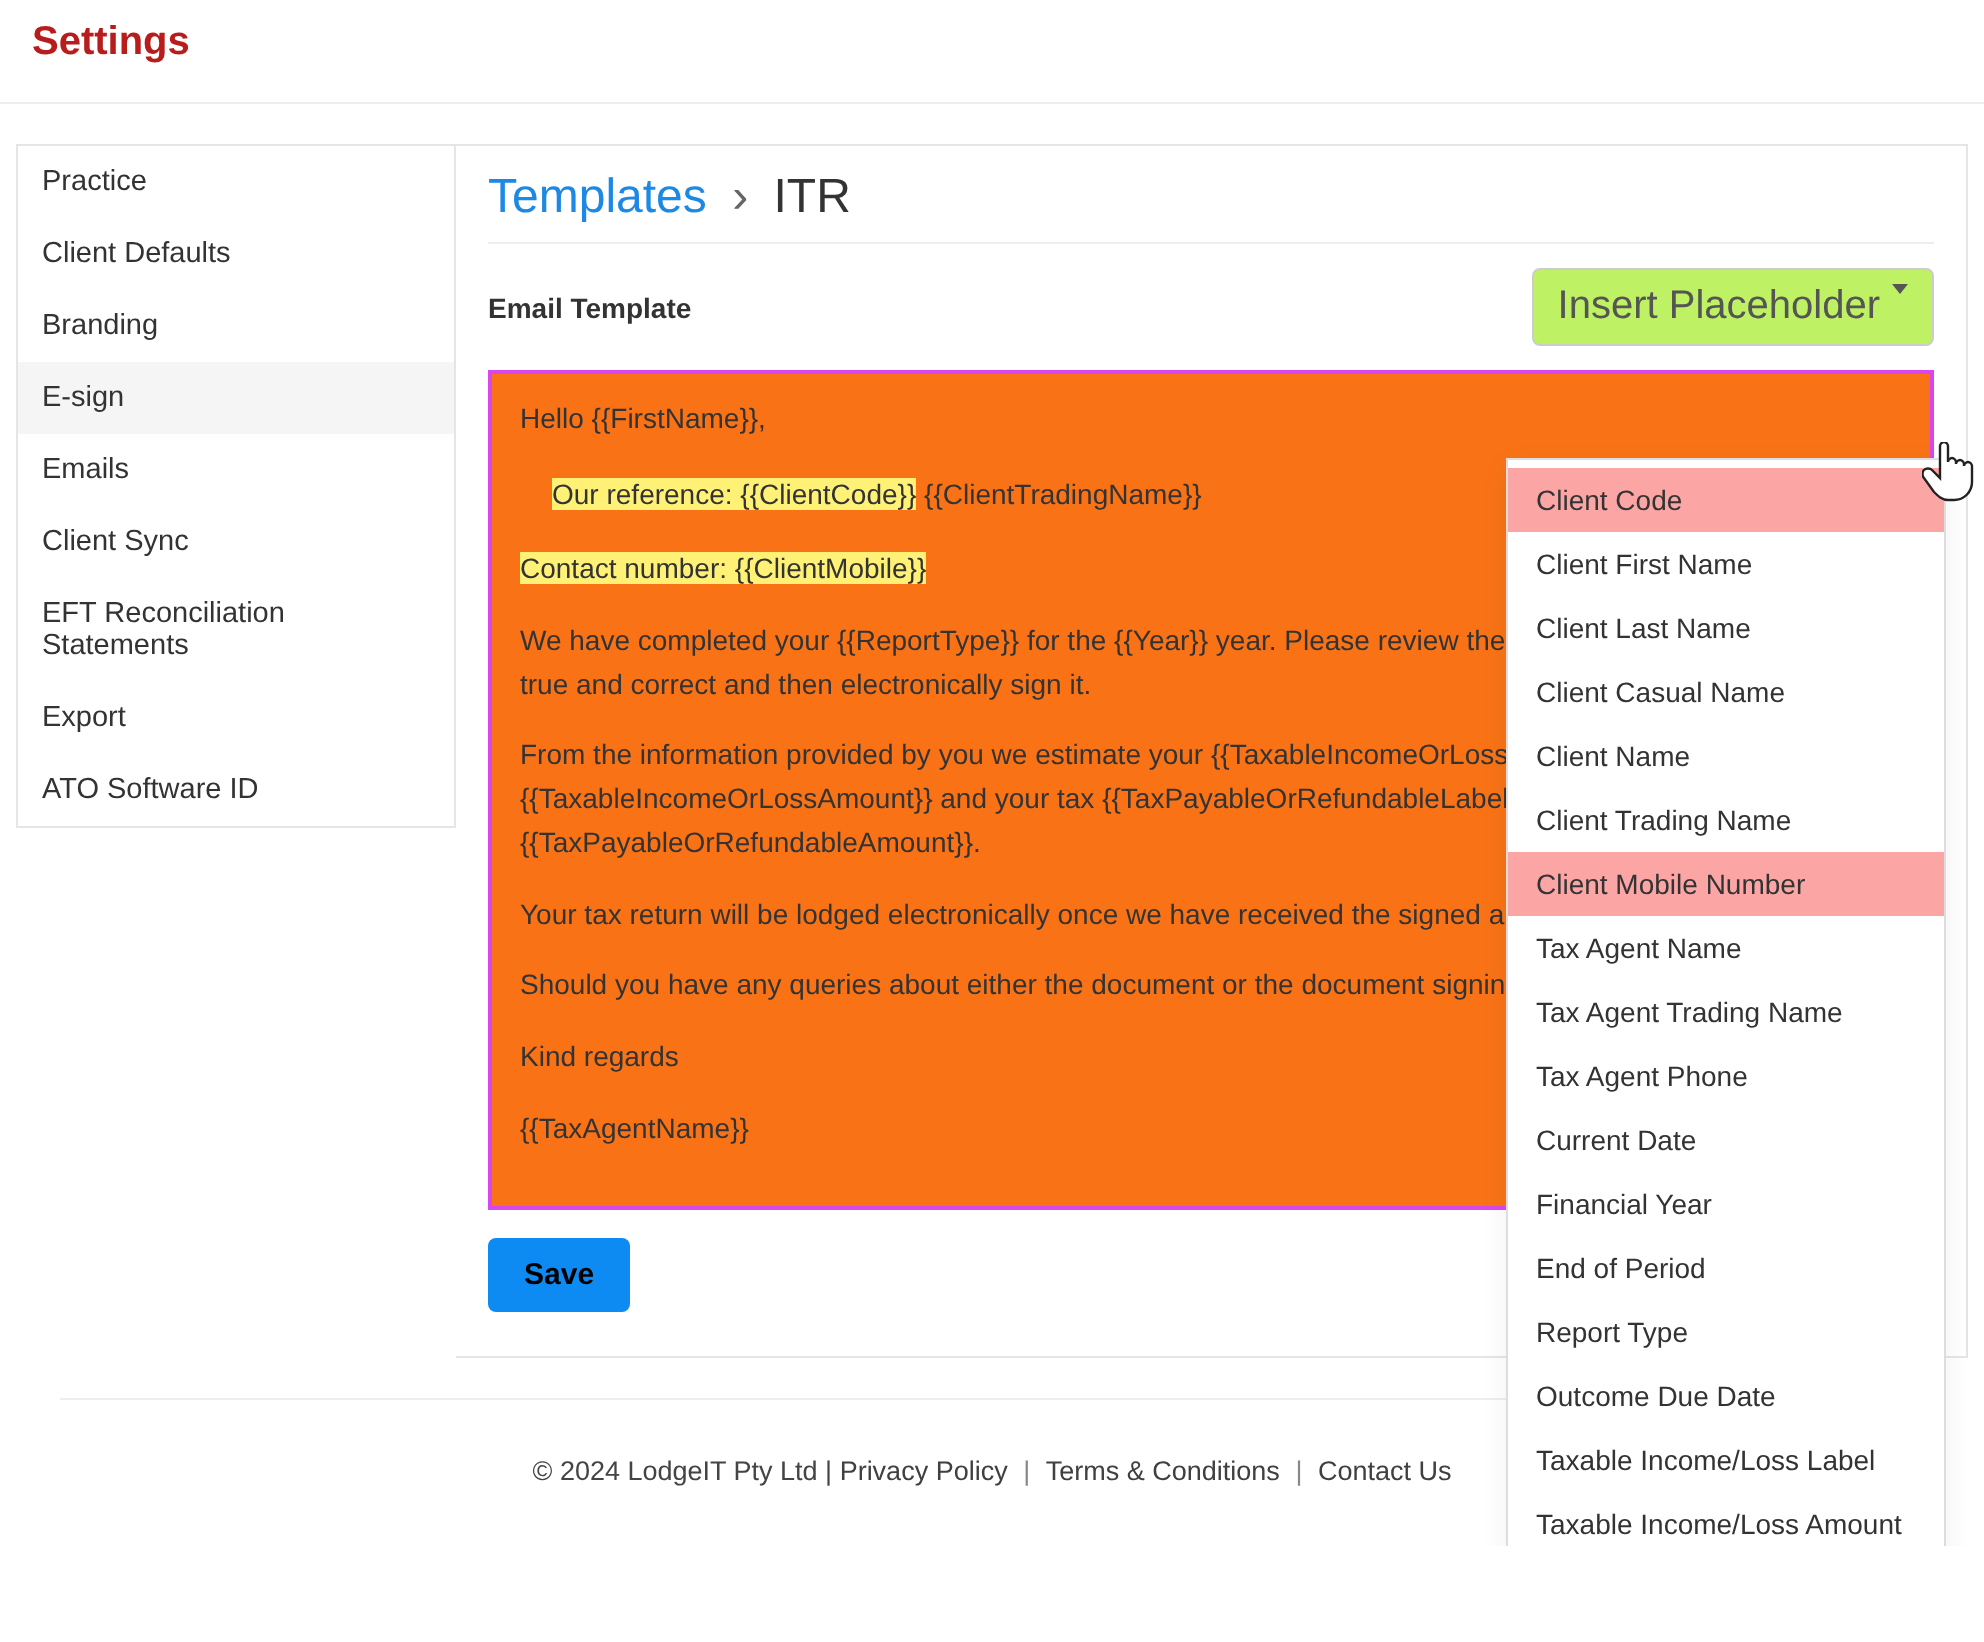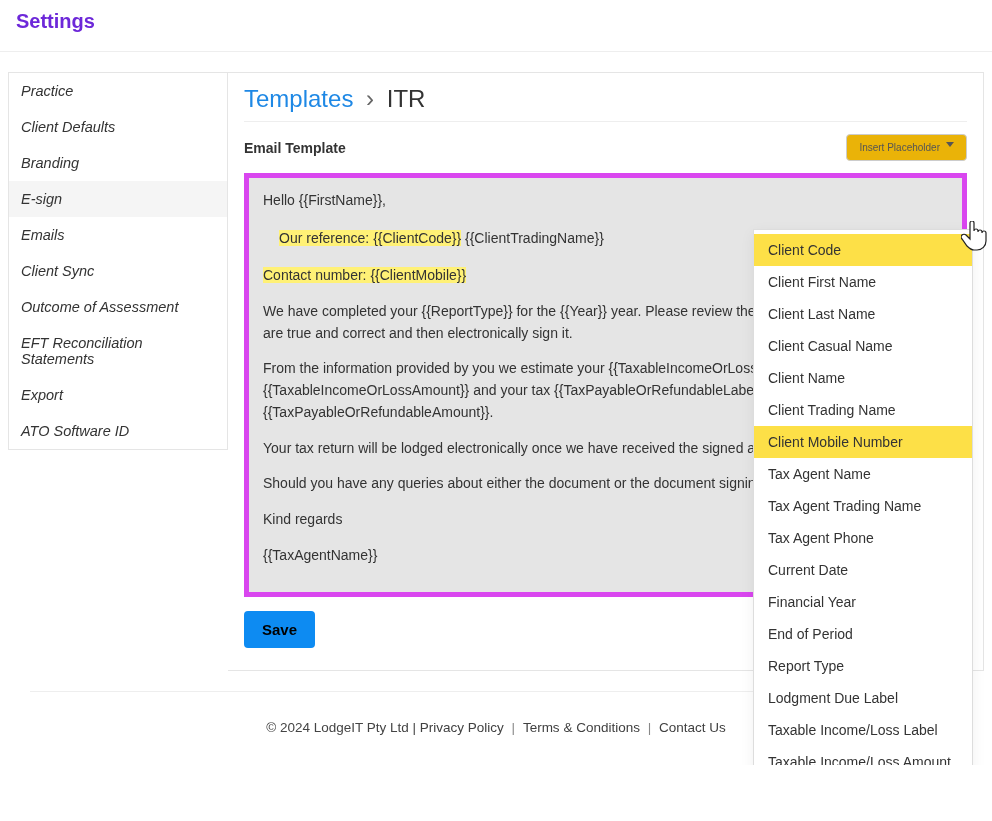--- a/index.html
+++ b/index.html
@@ -12,36 +12,36 @@
     width: 992px;
   }
   .page-header {
     padding: 10px 16px 18px;
     border-bottom: 1px solid #eee;
   }
   .page-header h1 {
     margin: 0;
     font-size: 20px;
     font-weight: 600;
-    color: #6d28d9;
+    color: #b91c1c;
   }
   .main-area {
     padding: 20px 8px 0;
     display: flex;
     align-items: flex-start;
   }
   .panel {
     border: 1px solid #e5e5e5;
     background: #fff;
   }
   .sidebar {
     width: 220px;
     flex: 0 0 220px;
   }
-  .sidebar ul { list-style: none; margin: 0; padding: 0; font-style: italic; }
+  .sidebar ul { list-style: none; margin: 0; padding: 0; }
   .sidebar li {
     padding: 10px 12px;
     font-size: 14.5px;
     color: #333;
     cursor: pointer;
   }
   .sidebar li.active { background: #f5f5f5; }
   .content {
     flex: 1;
     border-left: 0;
@@ -56,25 +56,25 @@
   .breadcrumb a { color: #1e88e5; text-decoration: none; }
   .breadcrumb .sep { color: #666; padding: 0 6px; }
   .hr { border-bottom: 1px solid #eee; margin-bottom: 12px; }
   .template-row {
     display: flex;
     justify-content: space-between;
     align-items: center;
   }
   .section-label { font-weight: 600; font-size: 14px; }
   .insert-btn {
-    background: #eab308;
+    background: #bef264;
     border: 1px solid #ccc;
     border-radius: 4px;
     padding: 7px 12px;
-    font-size: 10px;
+    font-size: 20px;
     color: #555;
     cursor: pointer;
     display: inline-flex;
     align-items: flex-start;
     gap: 6px;
     position: relative;
   }
   .insert-btn .caret {
     width: 0; height: 0;
     border-left: 4px solid transparent;
@@ -83,22 +83,22 @@
   }
   .cursor-hand {
     position: absolute;
     right: -4px;
     top: 148px;
     z-index: 30;
     pointer-events: none;
   }
   .editor {
     margin-top: 12px;
-    border: 5px solid #d946ef;
-    background: #e5e5e5;
+    border: 2px solid #d946ef;
+    background: #f97316;
     padding: 12px 14px;
     font-size: 14px;
     color: #333;
     line-height: 1.55;
     min-height: 420px;
     white-space: normal;
   }
   .editor p { margin: 0 0 14px; }
   .editor .tight { margin: 16px; }
   .hl { background: #fff176; }
@@ -123,21 +123,21 @@
     box-shadow: 0 4px 14px rgba(0,0,0,0.06);
     z-index: 20;
     padding: 4px 0;
   }
   .dropdown div {
     padding: 8px 14px;
     font-size: 14px;
     color: #333;
     cursor: pointer;
   }
-  .dropdown div.hl-item { background: #fde047; }
+  .dropdown div.hl-item { background: #fca5a5; }
   .footer {
     text-align: center;
     font-size: 13.5px;
     color: #444;
     padding: 28px 0 30px;
     margin: 20px 30px 0;
     border-top: 1px solid #eee;
   }
   .footer a { color: #404040; text-decoration: none; }
   .footer .pipe { color: #888; padding: 0 4px; }
@@ -152,21 +152,20 @@
 <div class="main-area">
 
   <div class="panel sidebar">
     <ul id="sidebar-list">
         <li>Practice</li>
         <li>Client Defaults</li>
         <li>Branding</li>
         <li class="active">E-sign</li>
         <li>Emails</li>
         <li>Client Sync</li>
-        <li>Outcome of Assessment</li>
         <li>EFT Reconciliation Statements</li>
         <li>Export</li>
         <li>ATO Software ID</li>
       </ul>
   </div>
 
   <div class="panel content">
 
     <div class="breadcrumb">
       <a href="#">Templates</a>
@@ -217,21 +216,21 @@
         <div>Client Name</div>
         <div>Client Trading Name</div>
         <div class="hl-item">Client Mobile Number</div>
         <div>Tax Agent Name</div>
         <div>Tax Agent Trading Name</div>
         <div>Tax Agent Phone</div>
         <div>Current Date</div>
         <div>Financial Year</div>
         <div>End of Period</div>
         <div>Report Type</div>
-        <div>Lodgment Due Label</div>
+        <div>Outcome Due Date</div>
         <div>Taxable Income/Loss Label</div>
         <div>Taxable Income/Loss Amount</div>
         <div>Tax Payable/Refundable Label</div>
         <div>Tax Payable/Refundable Amount</div>
       </div>
 
   </div>
 </div>
 
 <div class="footer">

